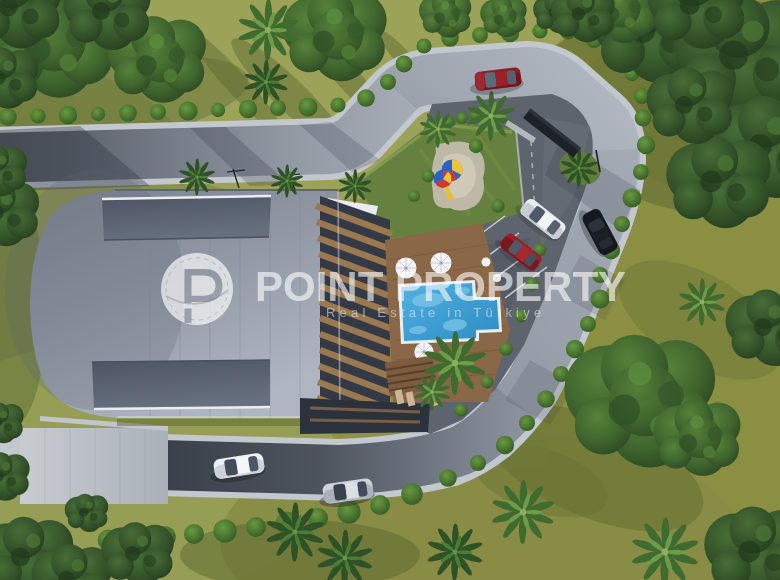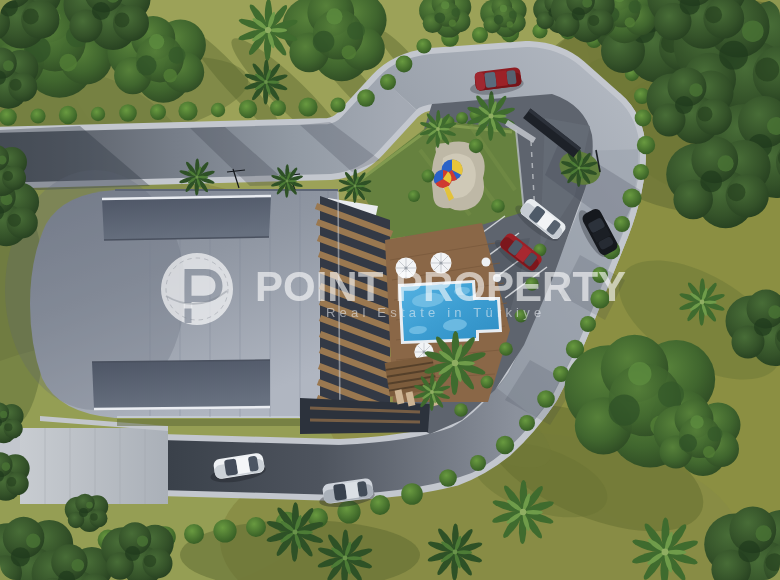--- a/index.html
+++ b/index.html
@@ -1,16 +1,16 @@
 <!DOCTYPE html>
 <html><head>
 <meta charset="utf-8">
 <style>
   html,body{margin:0;padding:0;background:#8e9850;}
-  .stage{position:relative;width:780px;height:580px;overflow:hidden;font-family:"Liberation Sans",sans-serif;border-radius:16px;}
+  .stage{position:relative;width:780px;height:580px;overflow:hidden;font-family:"Liberation Sans",sans-serif;}
   svg{display:block}
 </style>
 </head>
 <body>
 <div class="stage">
 <svg width="780" height="580" viewBox="0 0 780 580" style="filter:blur(0.45px)">
 <defs>
   <radialGradient id="gTree" cx="40%" cy="35%" r="75%">
     <stop offset="0%" stop-color="#57813a"></stop>
           <stop offset="55%" stop-color="#40662e"></stop>

